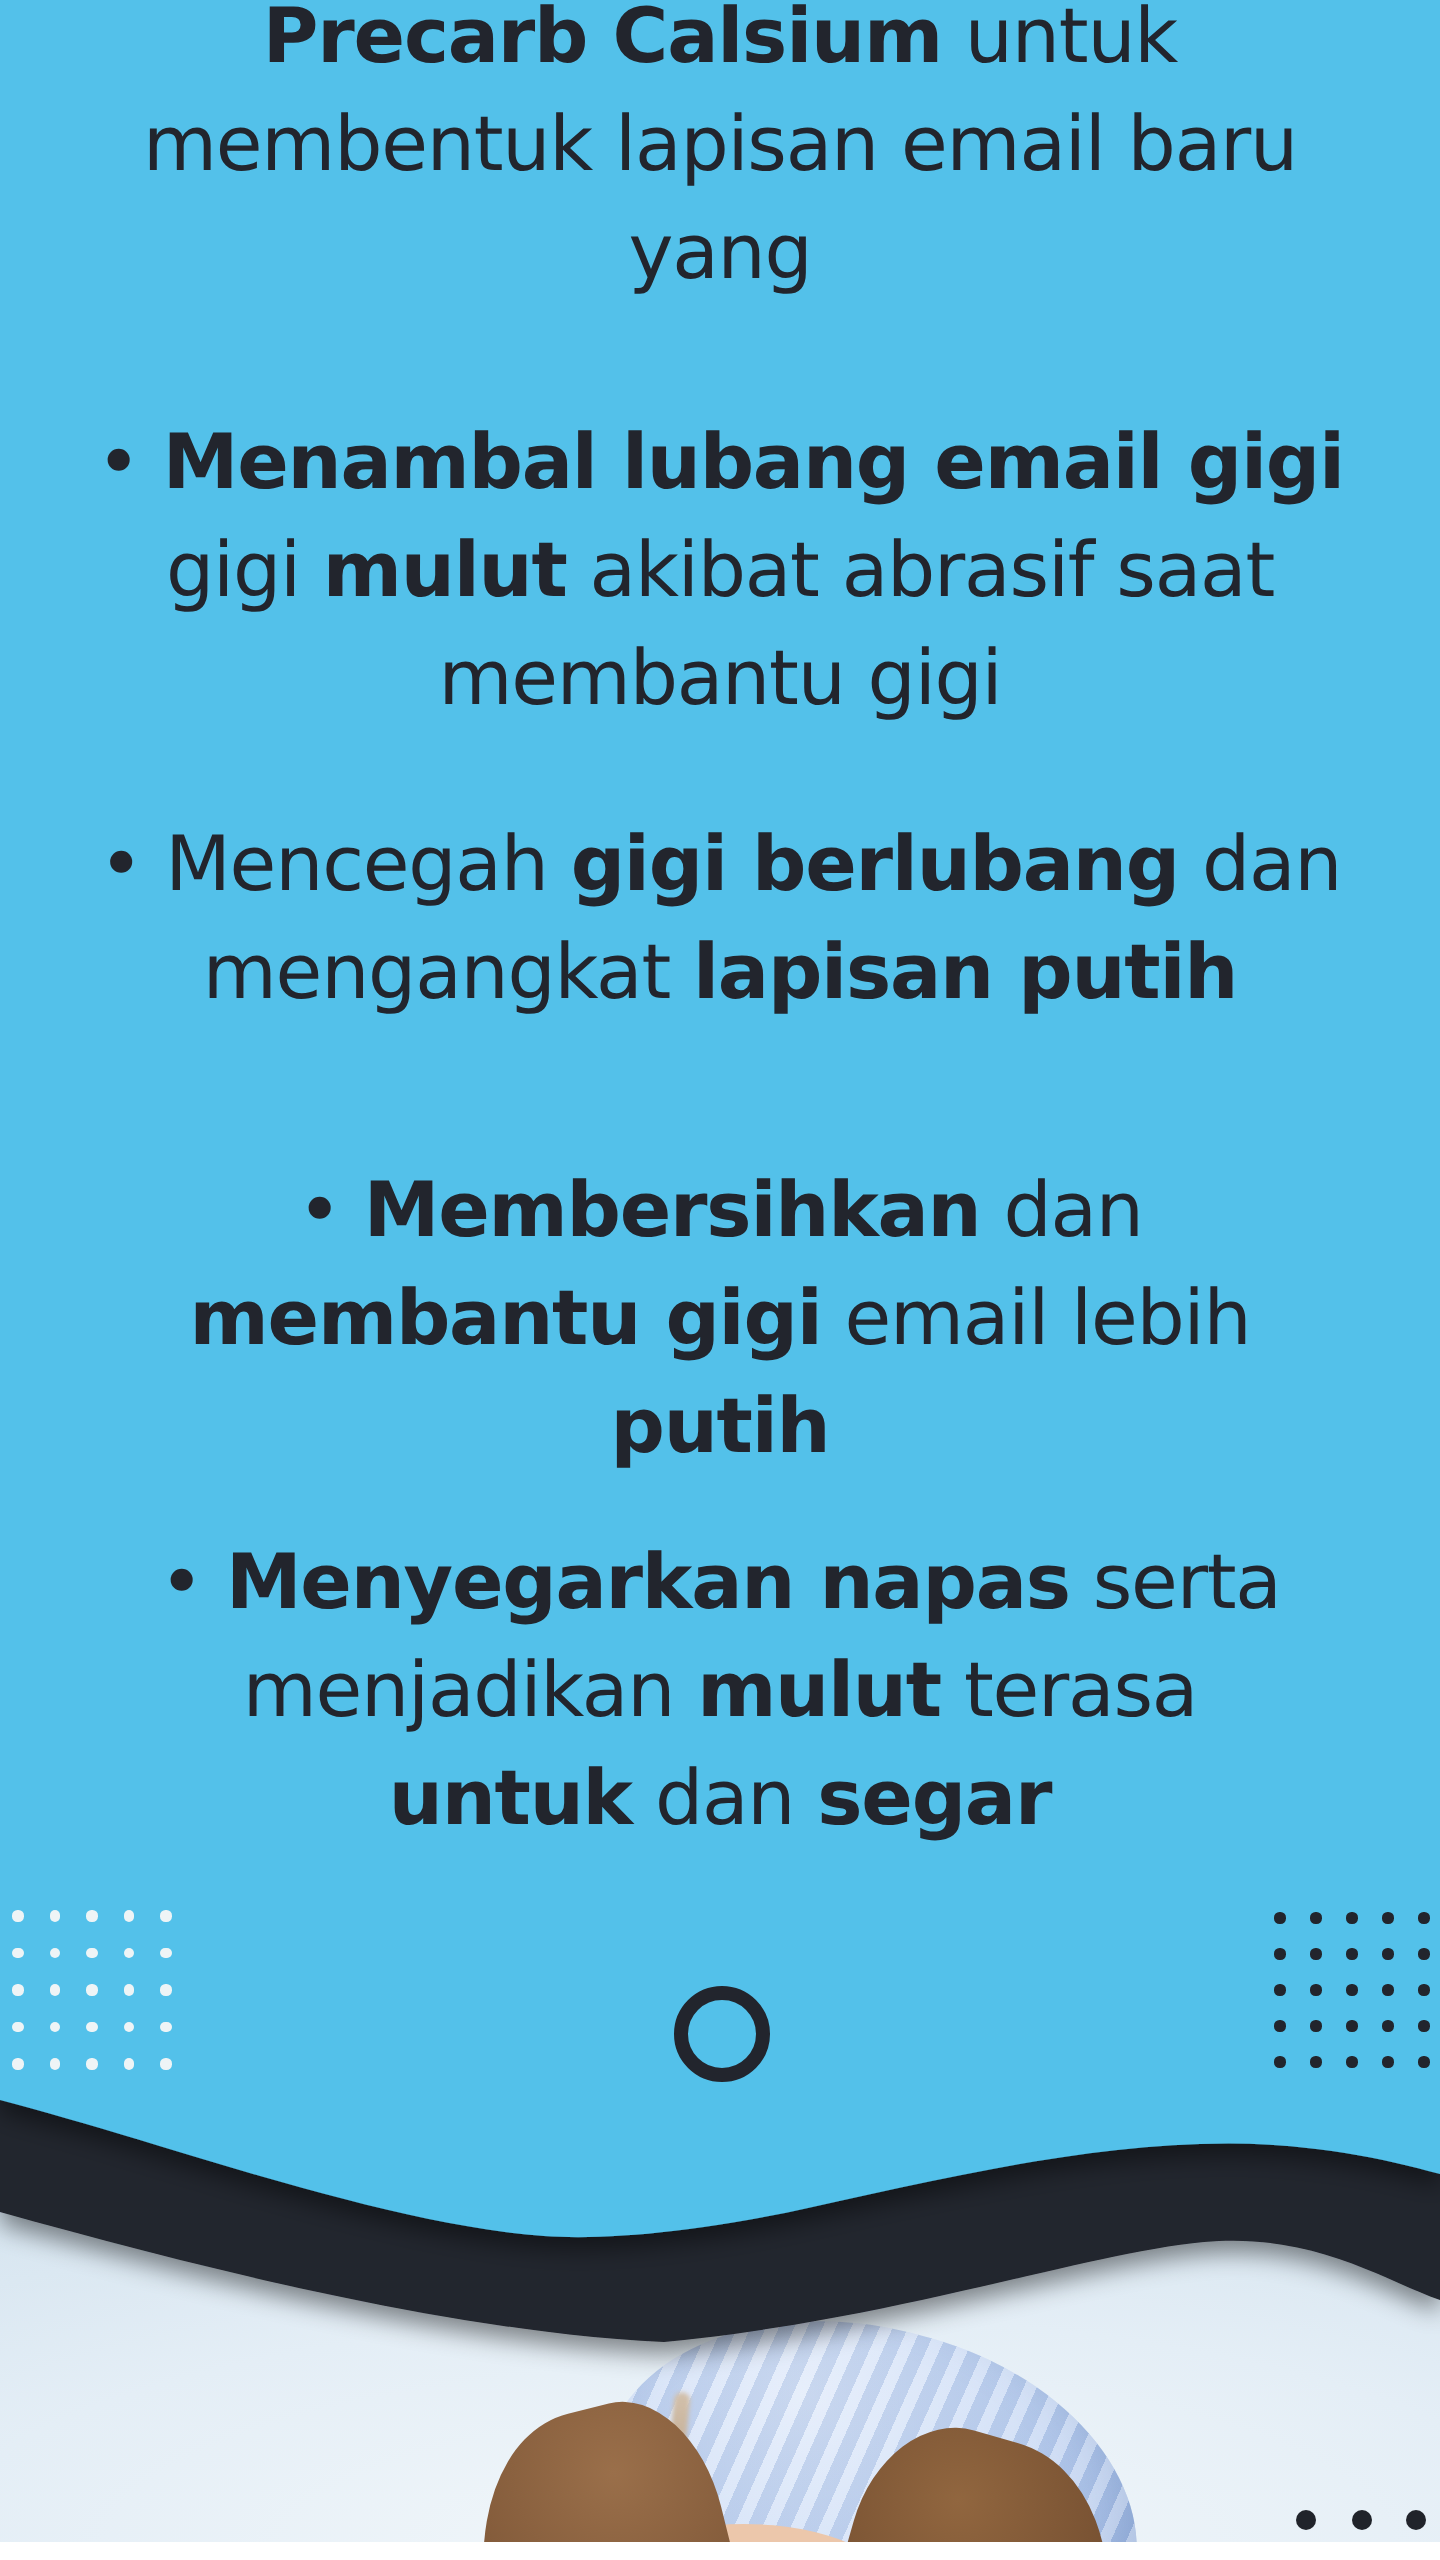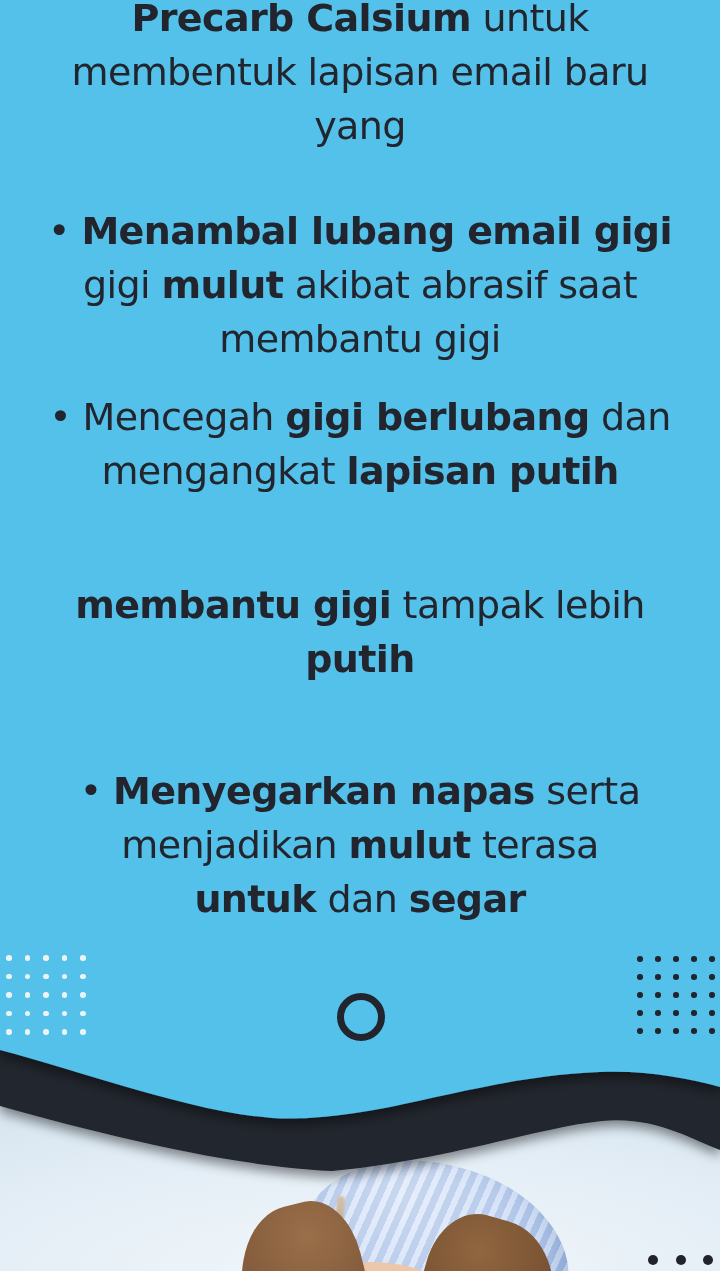--- a/index.html
+++ b/index.html
@@ -18,21 +18,21 @@
   .para{
     position:absolute;left:0;right:0;
     text-align:center;color:var(--text);
     font-size:38px;line-height:54px;letter-spacing:-0.6px;
     font-weight:400;
   }
   .para .line{display:block;white-space:nowrap;}
   .para .b{font-weight:700;}
   .p1{top:-9px;}
   .p2{top:204px;}
-  .p3{top:390px;}
+  .p3{top:405px;}
   .p4{top:578px;}
   .p5{top:764px;}
 
   
   .ring{
     position:absolute;left:337px;top:993px;width:48px;height:48px;
     border:7px solid var(--band);border-radius:50%;z-index:3;
   }
 
   
@@ -131,21 +131,22 @@
       <p class="para p2">
         <span class="line"><span>• </span><span class="b">Menambal lubang email gigi</span></span>
         <span class="line"><span>gigi </span><span class="b">mulut</span><span> akibat abrasif saat</span></span>
         <span class="line"><span>membantu gigi</span></span>
       </p>
       <p class="para p3">
         <span class="line"><span>• Mencegah </span><span class="b">gigi berlubang</span><span> dan</span></span>
         <span class="line"><span>mengangkat </span><span class="b">lapisan putih</span></span>
       </p>
       <p class="para p4">
-        <span class="line"><span class="b">membantu gigi</span><span> tampak lebih</span></span>
+        <span class="line"><span>• </span><span class="b">Membersihkan</span><span> dan</span></span>
+        <span class="line"><span class="b">membantu gigi</span><span> email lebih</span></span>
         <span class="line"><span class="b">putih</span></span>
       </p>
       <p class="para p5">
         <span class="line"><span>• </span><span class="b">Menyegarkan napas</span><span> serta</span></span>
         <span class="line"><span>menjadikan </span><span class="b">mulut</span><span> terasa</span></span>
         <span class="line"><span class="b">untuk</span><span> dan </span><span class="b">segar</span></span>
       </p>
     </div>
 
   <div class="ring"></div>

